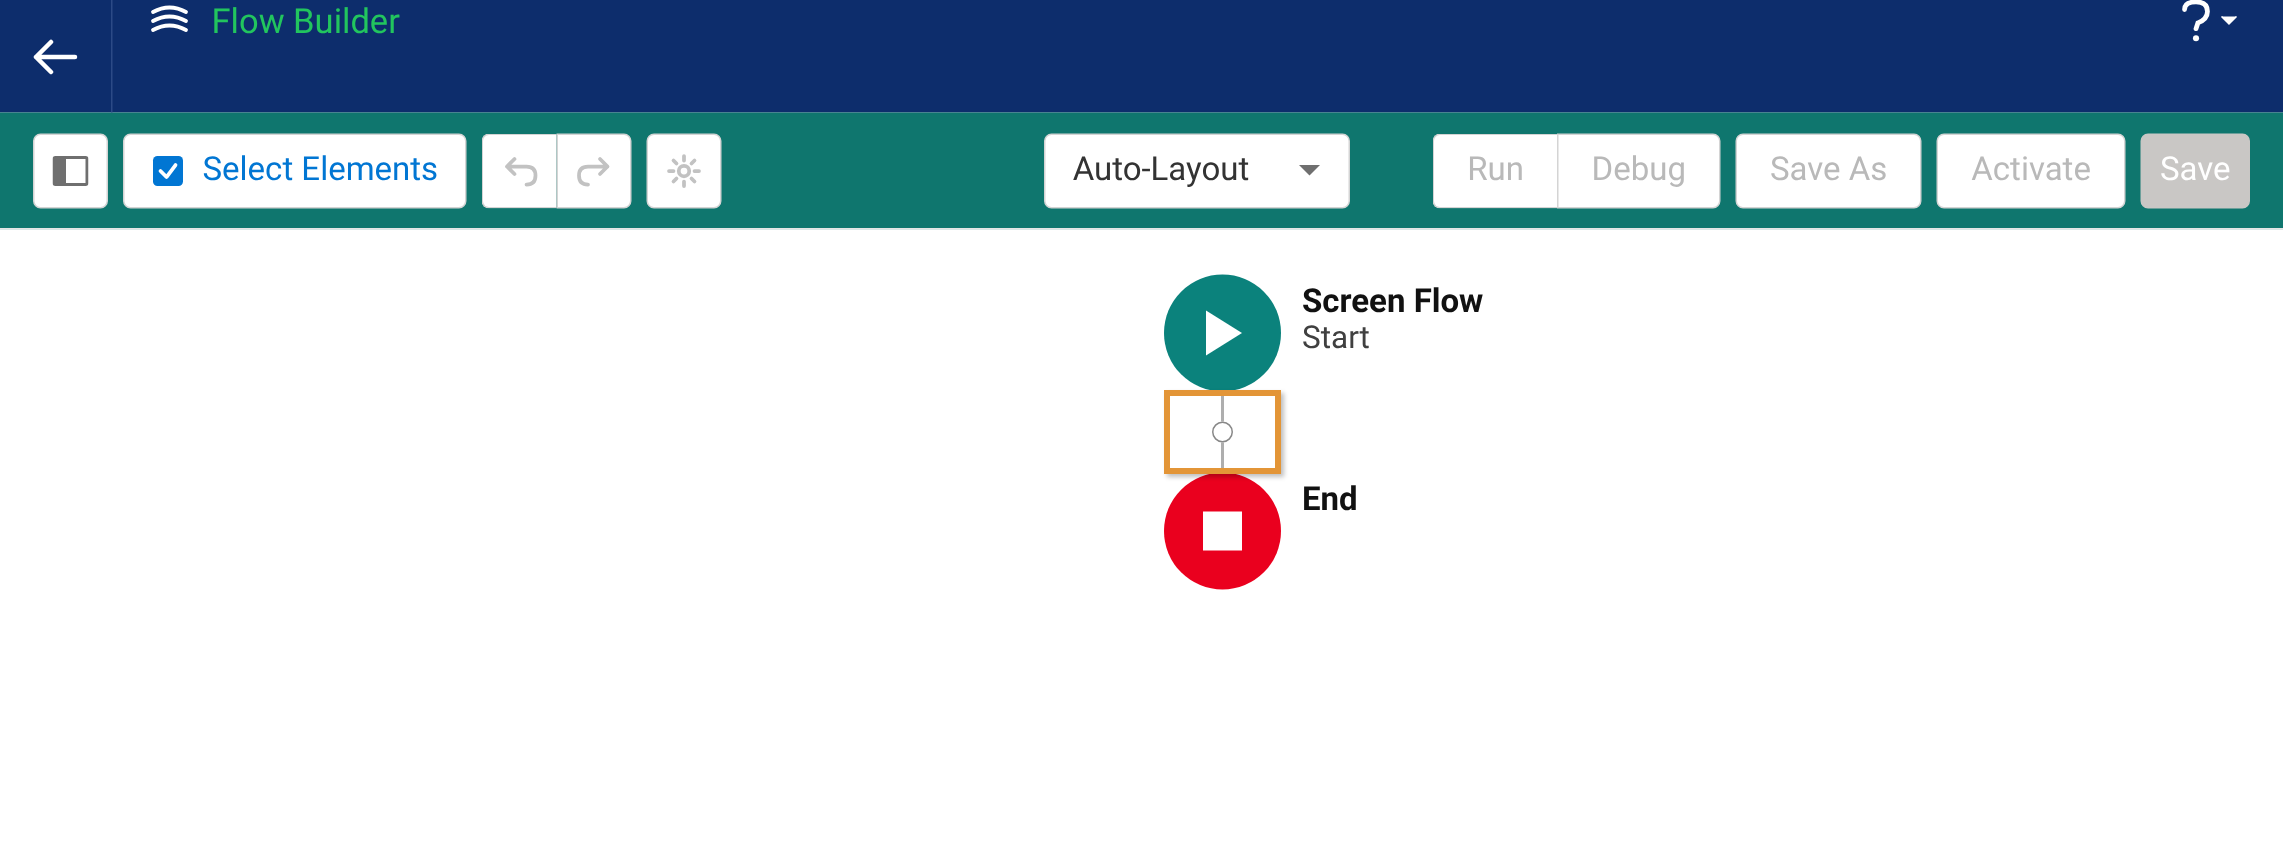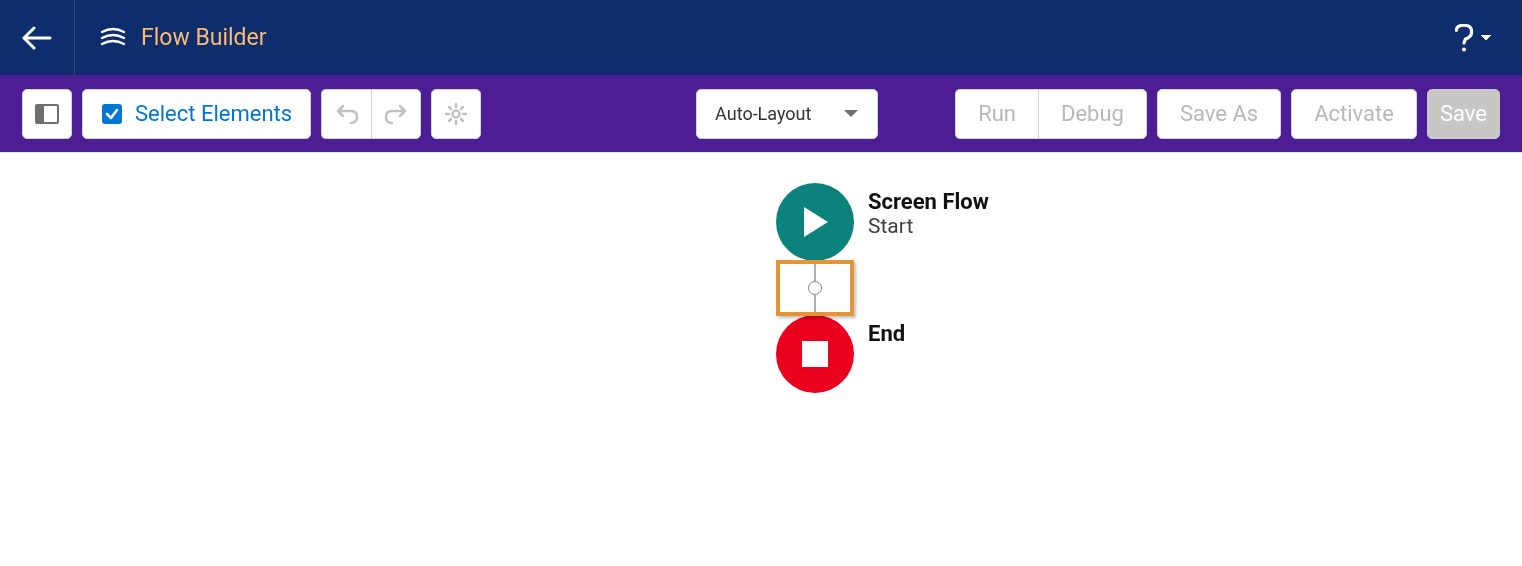--- a/index.html
+++ b/index.html
@@ -13,22 +13,22 @@
       height: 566px;
       background: #fafafb;
       overflow: hidden;
     }
 
     
     .header {
       height: 75px;
       background: #0d2d6c;
       display: flex;
-      align-items: center;
-      color: #fdba74;
+      align-items: flex-start;
+      color: #22c55e;
     }
     .header-back {
       width: 75px;
       height: 75px;
       display: flex;
       align-items: center;
       justify-content: center;
       border-right: 1px solid #2c4a86;
       cursor: pointer;
     }
@@ -49,21 +49,21 @@
       display: flex;
       align-items: center;
       gap: 6px;
       padding-right: 30px;
       cursor: pointer;
     }
 
     
     .toolbar {
       height: 78px;
-      background: #4c1d95;
+      background: #0f766e;
       border-bottom: 1px solid #e5e5e5;
       display: flex;
       align-items: center;
       padding: 0 22px;
       gap: 10px;
     }
     .btn {
       height: 50px;
       border: 1px solid #d4d4d4;
       background: #fff;
@@ -102,21 +102,21 @@
       cursor: default;
     }
     .toolbar-spacer-left {
       flex: 0 0 auto;
       width: 195px;
     }
     .btn-layout {
       padding: 0 18px;
       gap: 32px;
       color: #333;
-      font-size: 18px;
+      font-size: 22px;
     }
     .toolbar-spacer {
       flex: 1;
     }
     .btn-action {
       padding: 0 22px;
       font-size: 22px;
       color: #b9b9b9;
       justify-content: center;
     }

